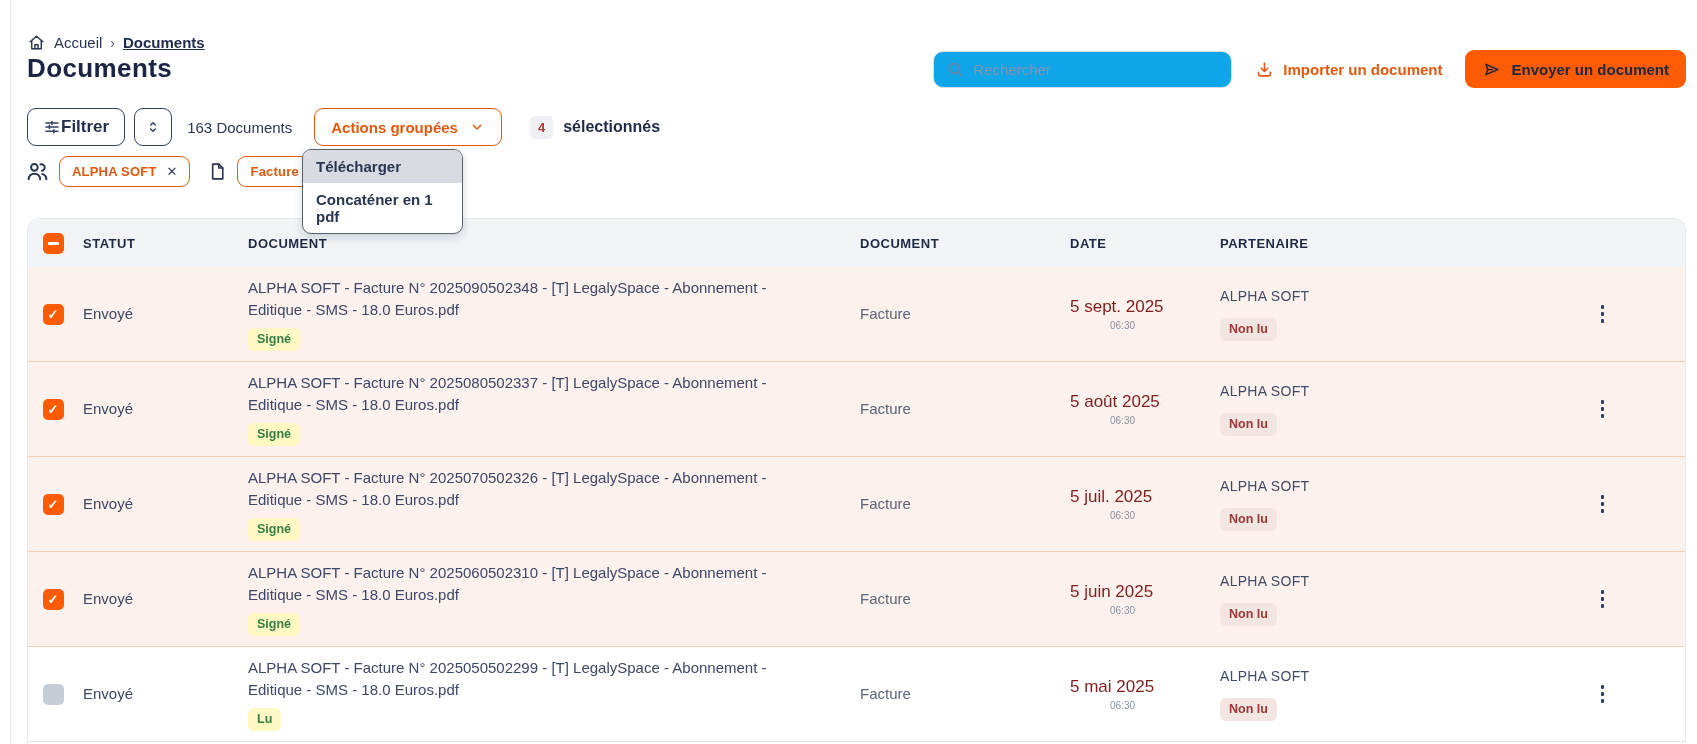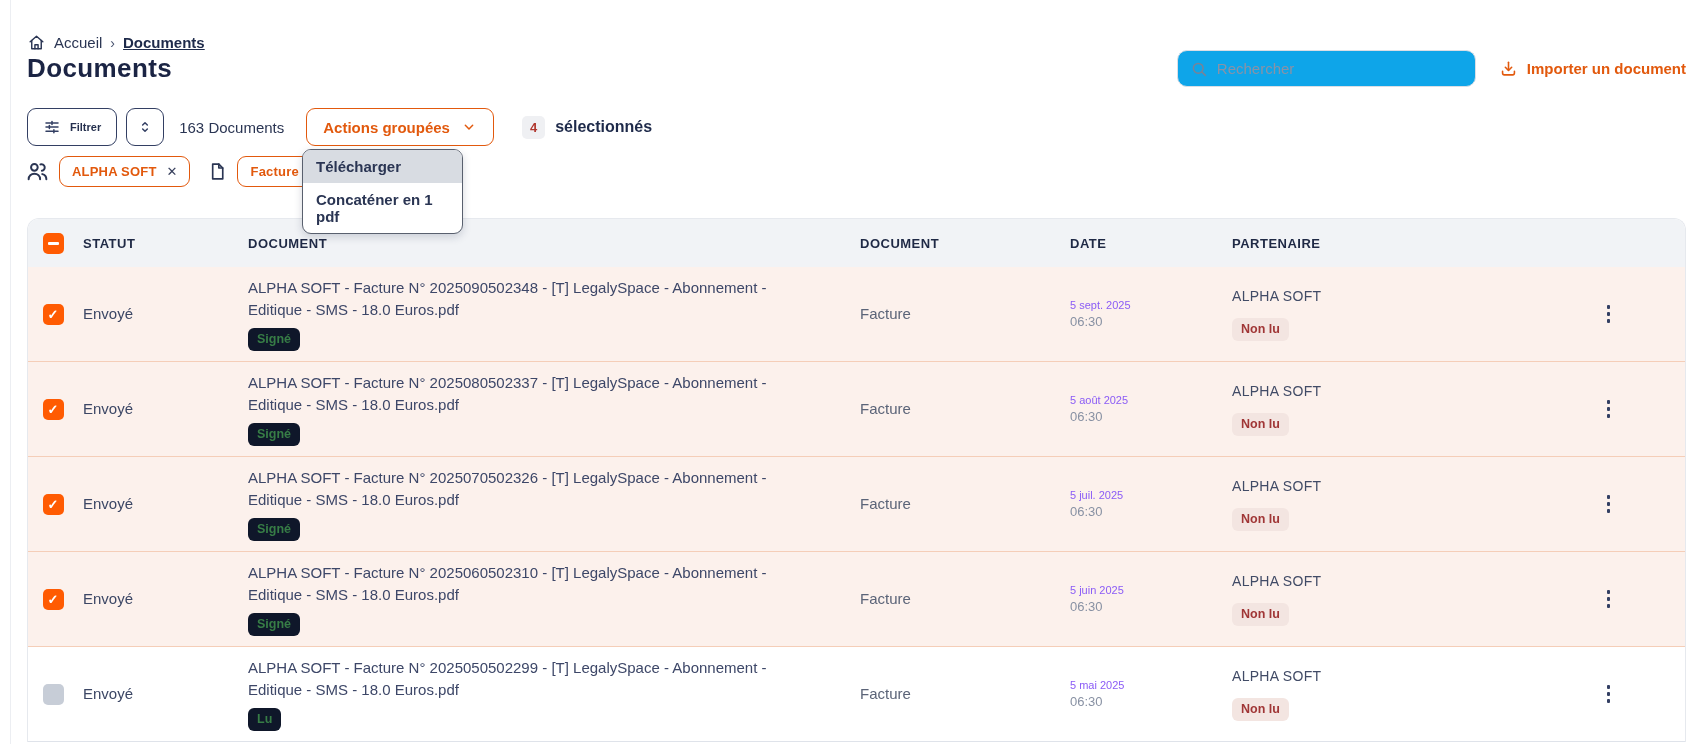--- a/index.html
+++ b/index.html
@@ -47,22 +47,22 @@
     height: 38px; background: #FF5B02; border: none; border-radius: 9px;
     display: flex; align-items: center; gap: 10px; padding: 0 17px;
     font-size: 15px; font-weight: 700; color: #20293F; font-family: inherit; cursor: pointer;
     white-space: nowrap;
   }
 
   
   .toolbar { position: absolute; left: 27px; top: 108px; display: flex; align-items: center; }
   .btn-outline-navy {
     height: 38px; border: 1.5px solid #333F63; border-radius: 9px; background: #fff;
-    display: flex; align-items: center; gap: 9px; padding: 0 15px;
-    font-size: 11px; font-weight: 700; color: #25304E; font-family: inherit; cursor: pointer;
+    display: flex; align-items: center; padding: 0 15px;
+    font-size: 17px; font-weight: 700; color: #25304E; font-family: inherit; cursor: pointer;
   }
   .btn-sort { width: 38px; height: 38px; padding: 0; justify-content: center; margin-left: 9px; }
   .docs-count { margin-left: 15px; font-size: 15px; color: #2A3553; }
   .btn-bulk {
     margin-left: 22px; height: 38px; border: 1.5px solid #E2590D; border-radius: 9px;
     background: #fff; display: flex; align-items: center; gap: 11px; padding: 0 16px;
     font-size: 15px; font-weight: 600; color: #E2590D; font-family: inherit; cursor: pointer;
   }
   .sel-badge {
     margin-left: 28px; background: #EFF0F3; border-radius: 5px;
@@ -97,21 +97,21 @@
   .thead {
     display: flex; align-items: center; height: 48px;
     background: #F1F3F6; border-radius: 11px 11px 0 0;
   }
   .th { font-size: 13px; font-weight: 700; color: #1F2945; letter-spacing: .5px; }
   .c-check   { width: 50px;  display: flex; justify-content: center; flex: none; }
   .c-status  { width: 170px; padding-left: 5px; flex: none; }
   .c-doc     { width: 612px; flex: none; }
   .c-typo    { width: 210px; flex: none; }
   .c-date    { width: 150px; flex: none; }
-  .c-partner { width: 300px; flex: none; margin-left: 12px; }
+  .c-partner { width: 300px; flex: none; }
   .c-actions { flex: 1; display: flex; justify-content: center; }
 
   .tr { display: flex; align-items: center; height: 95px; background: #fff; border-bottom: 1px solid #DFE3EA; }
   .tr.selected { background: #FCF1EC; border-bottom-color: #F5CEB8; }
 
   .cb {
     width: 21px; height: 21px; border-radius: 5px; cursor: pointer;
     display: flex; align-items: center; justify-content: center; flex: none;
   }
   .cb.checked { background: #FF5B02; }
@@ -119,25 +119,25 @@
   .cb.unchecked { background: #C7CDD7; }
   .cb.indeterminate { background: #FF5B02; }
   .cb.indeterminate::after { content: ""; width: 11px; height: 3px; background: #fff; border-radius: 1px; }
 
   .status-text { font-size: 15px; color: #3C4765; }
   .doc-name { font-size: 15px; color: #3D4768; line-height: 1.45; max-width: 560px; cursor: pointer; }
   .badge {
     display: inline-block; padding: 4px 9px; border-radius: 6px;
     font-size: 12.5px; font-weight: 700; line-height: 1.2;
   }
-  .badge-green { background: #0f172a; color: #377D46; margin-top: 8px; }
+  .badge-green { background: #fef9c3; color: #377D46; margin-top: 8px; }
   .badge-red   { background: #F3E5E1; color: #A03636; margin-top: 7px; }
   .typo-text { font-size: 15px; color: #5B6478; }
-  .date-main { font-size: 11px; color: #8b5cf6; margin-bottom: 3px; }
-  .date-time { font-size: 13px; color: #8891A3; }
+  .date-main { font-size: 17px; color: #7f1d1d; margin-bottom: 3px; }
+  .date-time { font-size: 10px; color: #8891A3; margin-left: 40px; }
   .partner-name { font-size: 14px; color: #414B66; letter-spacing: .3px; margin-bottom: 7px; }
   .kebab { display: flex; flex-direction: column; gap: 3.5px; align-items: center; padding: 6px; cursor: pointer; }
   .kebab i { width: 3.5px; height: 3.5px; background: #333F63; border-radius: 1px; display: block; }
 
   svg { display: block; }
 </style>
 </head>
 <body>
 
 <div class="sidebar-edge"></div>
@@ -169,20 +169,29 @@
   <div class="import-link">
     <span>
       <svg width="19" height="19" viewBox="0 0 24 24" fill="none" stroke="#E2590D" stroke-width="2" stroke-linecap="round" stroke-linejoin="round">
         <path d="M12 4 v10"></path>
           <path d="M8 10.5 L12 14.5 L16 10.5"></path>
           <path d="M4.5 15.5 v2.3 a2.2 2.2 0 0 0 2.2 2.2 h10.6 a2.2 2.2 0 0 0 2.2-2.2 v-2.3"></path>
       </svg>
     </span>
     <span>Importer un document</span>
   </div>
+  <button class="send-btn">
+    <span>
+      <svg width="19" height="19" viewBox="0 0 24 24" fill="none" stroke="#20293F" stroke-width="2" stroke-linecap="round" stroke-linejoin="round">
+        <path d="M5 18.5 L20 12 L5 5.5 L7.3 12 Z"></path>
+          <path d="M7.3 12 H13"></path>
+      </svg>
+    </span>
+    <span>Envoyer un document</span>
+  </button>
 </div>
 
 <div class="toolbar">
   <button class="btn-outline-navy">
     <span>
       <svg width="18" height="18" viewBox="0 0 24 24" fill="none" stroke="#333F63" stroke-width="2" stroke-linecap="round">
         <path d="M4 6.5 h16"></path>
           <path d="M12 4.5 v4"></path>
         <path d="M4 12 h16"></path>
           <path d="M8.5 10 v4"></path>

